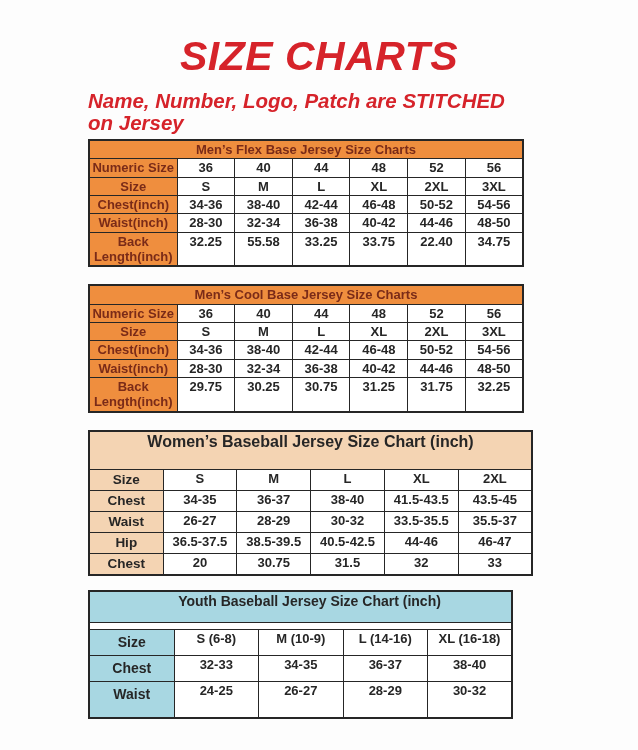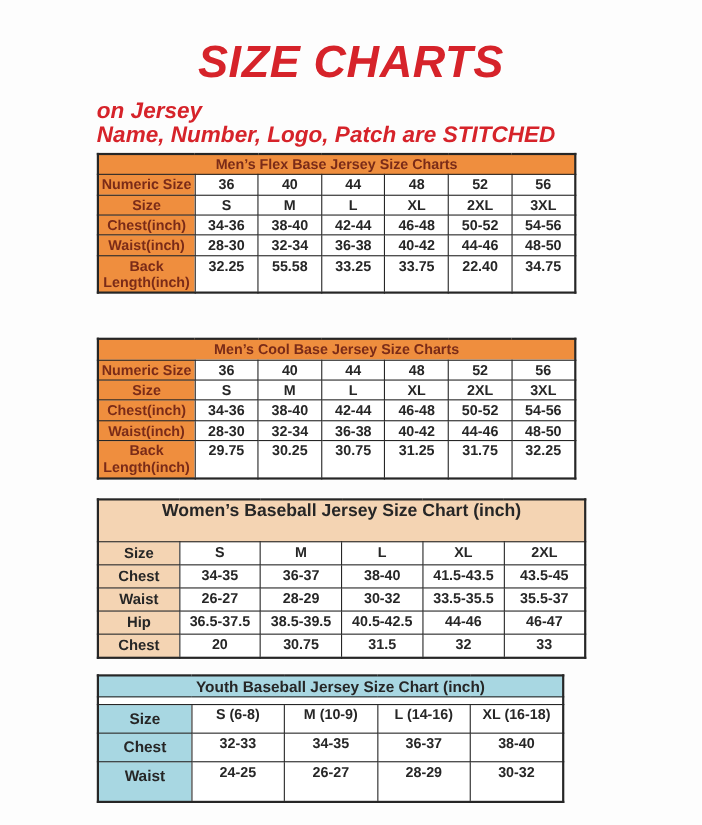--- a/index.html
+++ b/index.html
@@ -59,21 +59,21 @@
     padding: 1px 2px;
     line-height: 1.18;
     color: var(--table-text);
     vertical-align: top;
   }
   th.tbl-title { vertical-align: middle; padding: 0 2px; }
   td.value-cell { background: #ffffff; }
 
   
   .tbl-0 { margin-top: 6px; }
-  .tbl-1 { margin-top: 40px; border-radius: 29px; }
+  .tbl-1 { margin-top: 17px; border-radius: 29px; }
   .tbl-2 { margin-top: 17px; }
   .tbl-3 { margin-top: 14px; }
 
   
   .theme-orange { width: 436px; }
   .theme-orange col.c-label { width: 88px; }
   .theme-orange th.tbl-title {
     background: var(--mens-header-bg);
     color: var(--mens-header-text);
     height: 17px;
@@ -103,21 +103,21 @@
     vertical-align: middle;
     font-size: 13.5px;
   }
 
   
   .theme-blue { width: 425px; }
   .theme-blue col.c-label { width: 85px; }
   .theme-blue th.tbl-title {
     background: var(--youth-header-bg);
     color: var(--table-text);
-    height: 20px;
+    height: 32px;
     font-size: 14px;
     padding-left: 20px;
   }
   .theme-blue th.row-label {
     background: var(--youth-header-bg);
     color: var(--table-text);
   }
   .theme-blue td, .theme-blue th.row-label {
     height: 26px;
     padding-top: 4px;
@@ -131,22 +131,22 @@
     background: #ffffff;
   }
 </style>
 </head>
 <body>
 
 <div class="page">
   <h1 class="main-title">SIZE CHARTS</h1>
 
   <div class="subtitle">
+    <span class="sub-line">Name, Number, Logo, Patch are STITCHED</span>
     <span class="sub-line">on Jersey</span>
-    <span class="sub-line">Name, Number, Logo, Patch are STITCHED</span>
   </div>
 
   <div class="tables-root">
       <table class="size-table theme-orange tbl-0">
         <colgroup>
           <col class="c-label">
           <col class="c-data">
           <col class="c-data">
           <col class="c-data">
           <col class="c-data">

